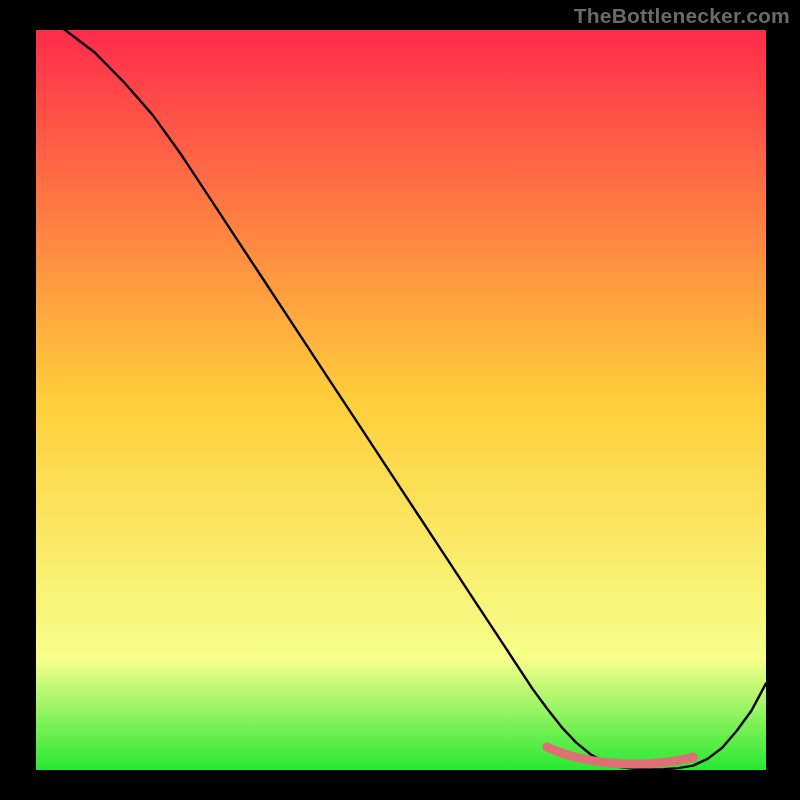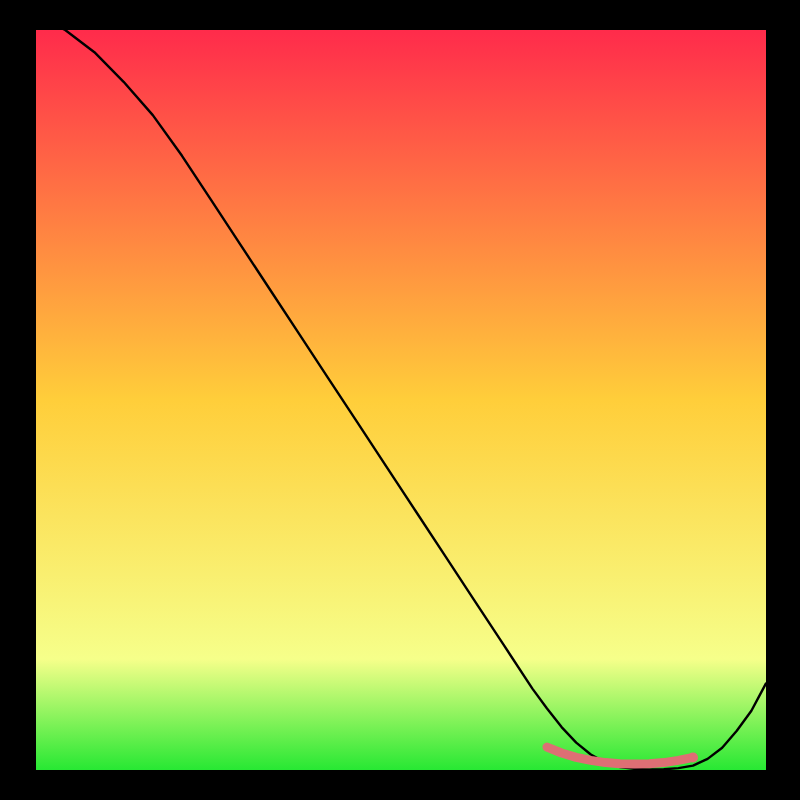--- a/index.html
+++ b/index.html
@@ -32,20 +32,21 @@
     position: absolute;
     left: 36px;
     top: 30px;
   }
 </style>
 </head>
 <body>
 
 <div class="frame">
 
+  <div class="watermark">TheBottlenecker.com</div>
 
   <svg class="plot" width="730" height="740" viewBox="0 0 730 740">
     <defs>
       <linearGradient id="bg-grad" x1="0" y1="0" x2="0" y2="1">
         <stop id="g0" offset="0%" stop-color="#ff2b4b"></stop>
         <stop id="g1" offset="50%" stop-color="#ffce3a"></stop>
         <stop id="g2" offset="85%" stop-color="#f6ff8a"></stop>
         <stop id="g3" offset="100%" stop-color="#27e833"></stop>
       </linearGradient>
     </defs>

